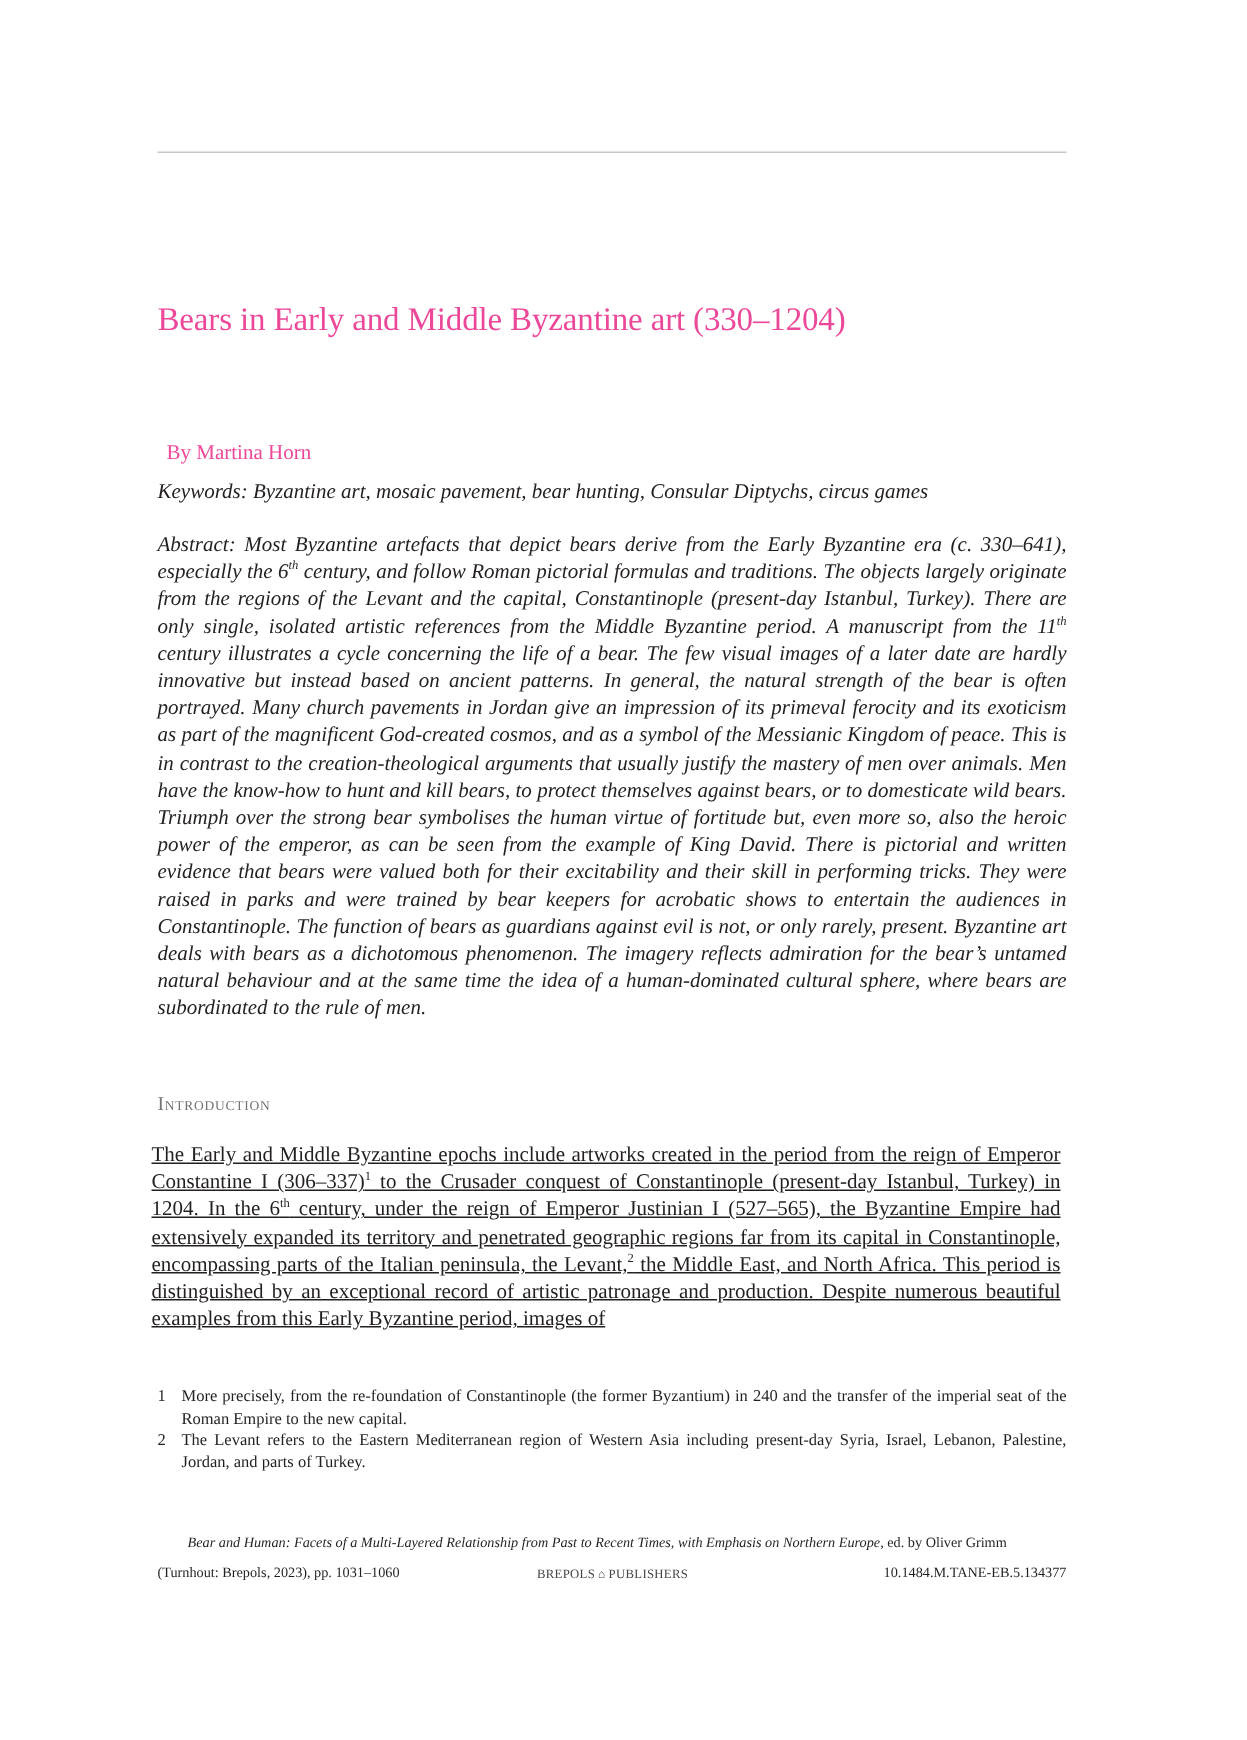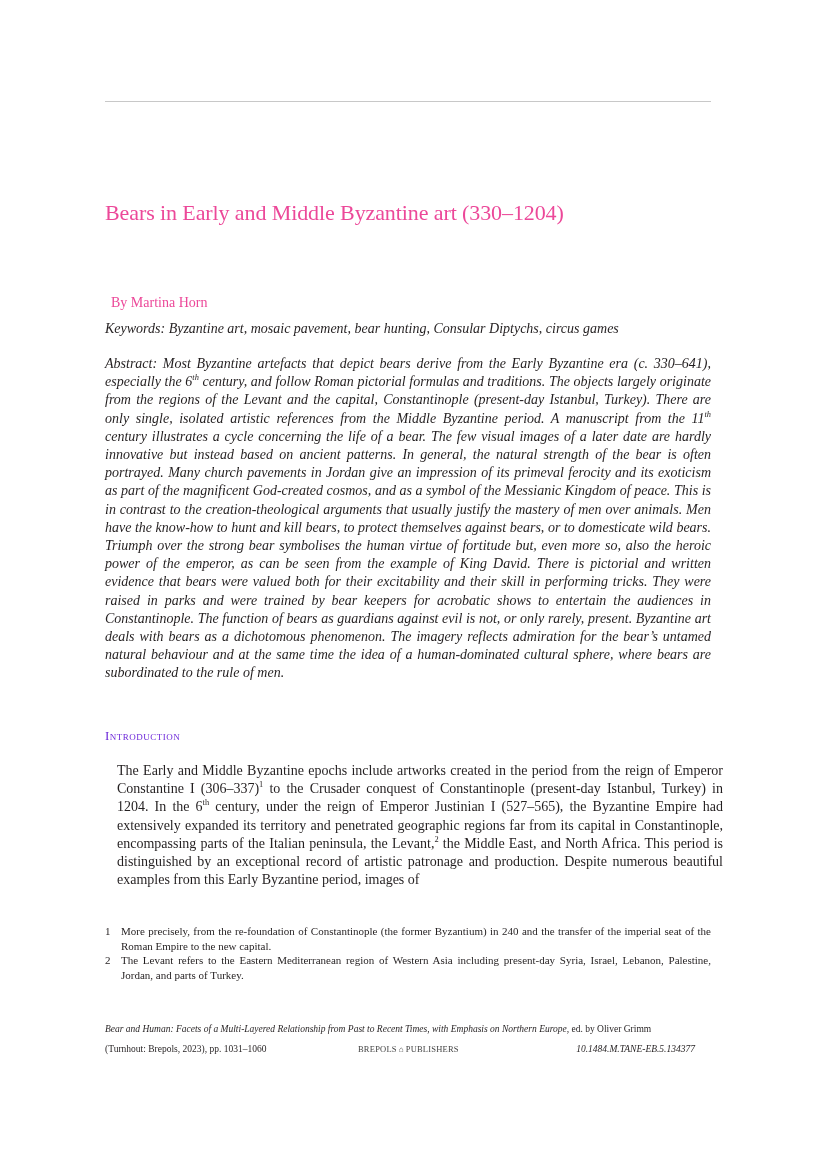--- a/index.html
+++ b/index.html
@@ -67,31 +67,32 @@
       hyphens: manual;
     }
     .section-heading {
       position: absolute;
       left: 105px;
       top: 726px;
       font-size: 13px;
       line-height: 20px;
       font-variant: small-caps;
       letter-spacing: 0.5px;
-      color: #6d28d9;
+      color: #737373;
     }
     .intro {
       position: absolute;
-      left: 117px;
+      left: 101px;
       top: 762px;
       width: 606px;
       font-size: 14px;
       line-height: 18.2px;
       text-align: justify;
       color: #231f20;
+      text-decoration: underline;
     }
     sup {
       font-size: 0.6em;
       line-height: 0;
       vertical-align: super;
     }
     .footnotes {
       position: absolute;
       left: 105px;
       top: 924px;
@@ -115,20 +116,21 @@
       position: absolute;
       left: 105px;
       top: 1022px;
       width: 606px;
       font-size: 9.5px;
       line-height: 14px;
       color: #231f20;
     }
     .citation-line1 {
       white-space: nowrap;
+      margin-left: 20px;
     }
     .citation-line1 .book-title {
       font-style: italic;
     }
     .citation-line2 {
       position: relative;
       height: 14px;
       margin-top: 6px;
     }
     .cite-left {
@@ -144,23 +146,22 @@
       letter-spacing: 0.2px;
       color: #444;
     }
     .cite-center .publisher-mark {
       display: inline-block;
       font-size: 8px;
       margin: 0 2px;
     }
     .cite-right {
       position: absolute;
-      right: 16px;
+      right: 0;
       top: 0;
-      font-style: italic;
     }
     .license {
       position: absolute;
       left: 105px;
       top: 1059px;
       width: 621px;
       text-align: center;
       font-family: "Liberation Serif", serif;
       font-size: 15.5px;
       line-height: 19px;

